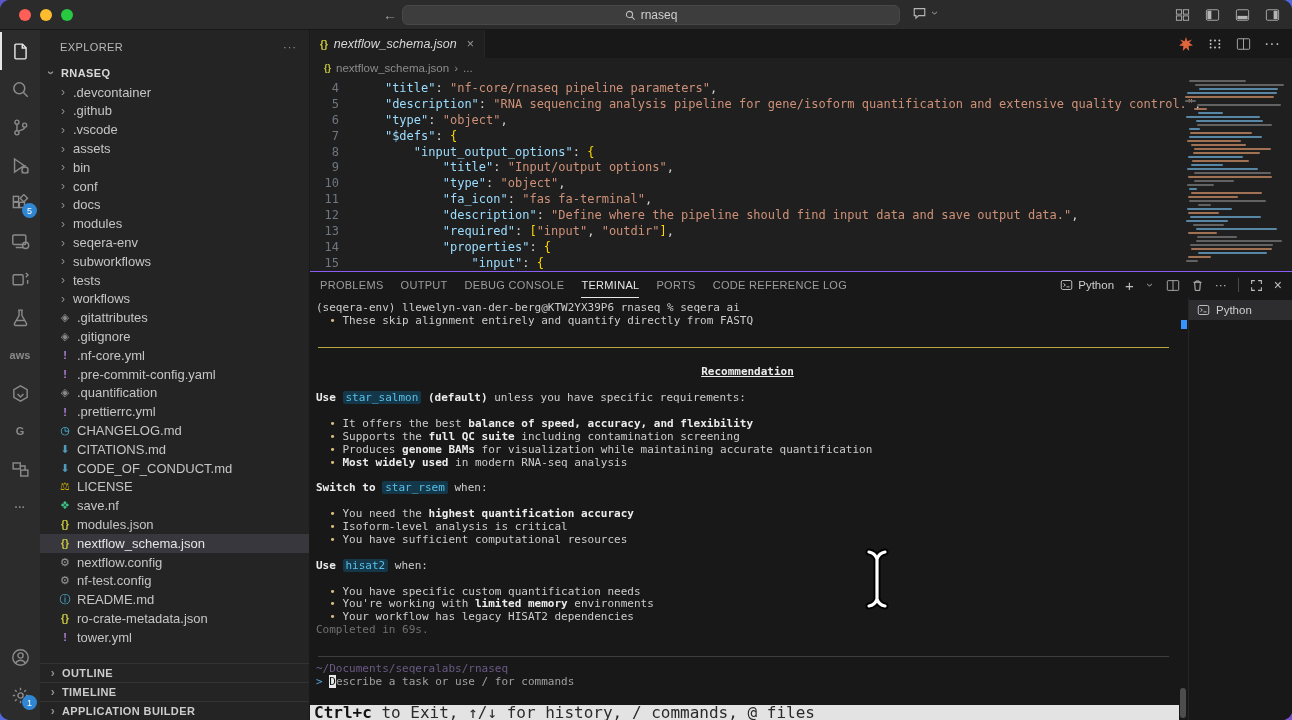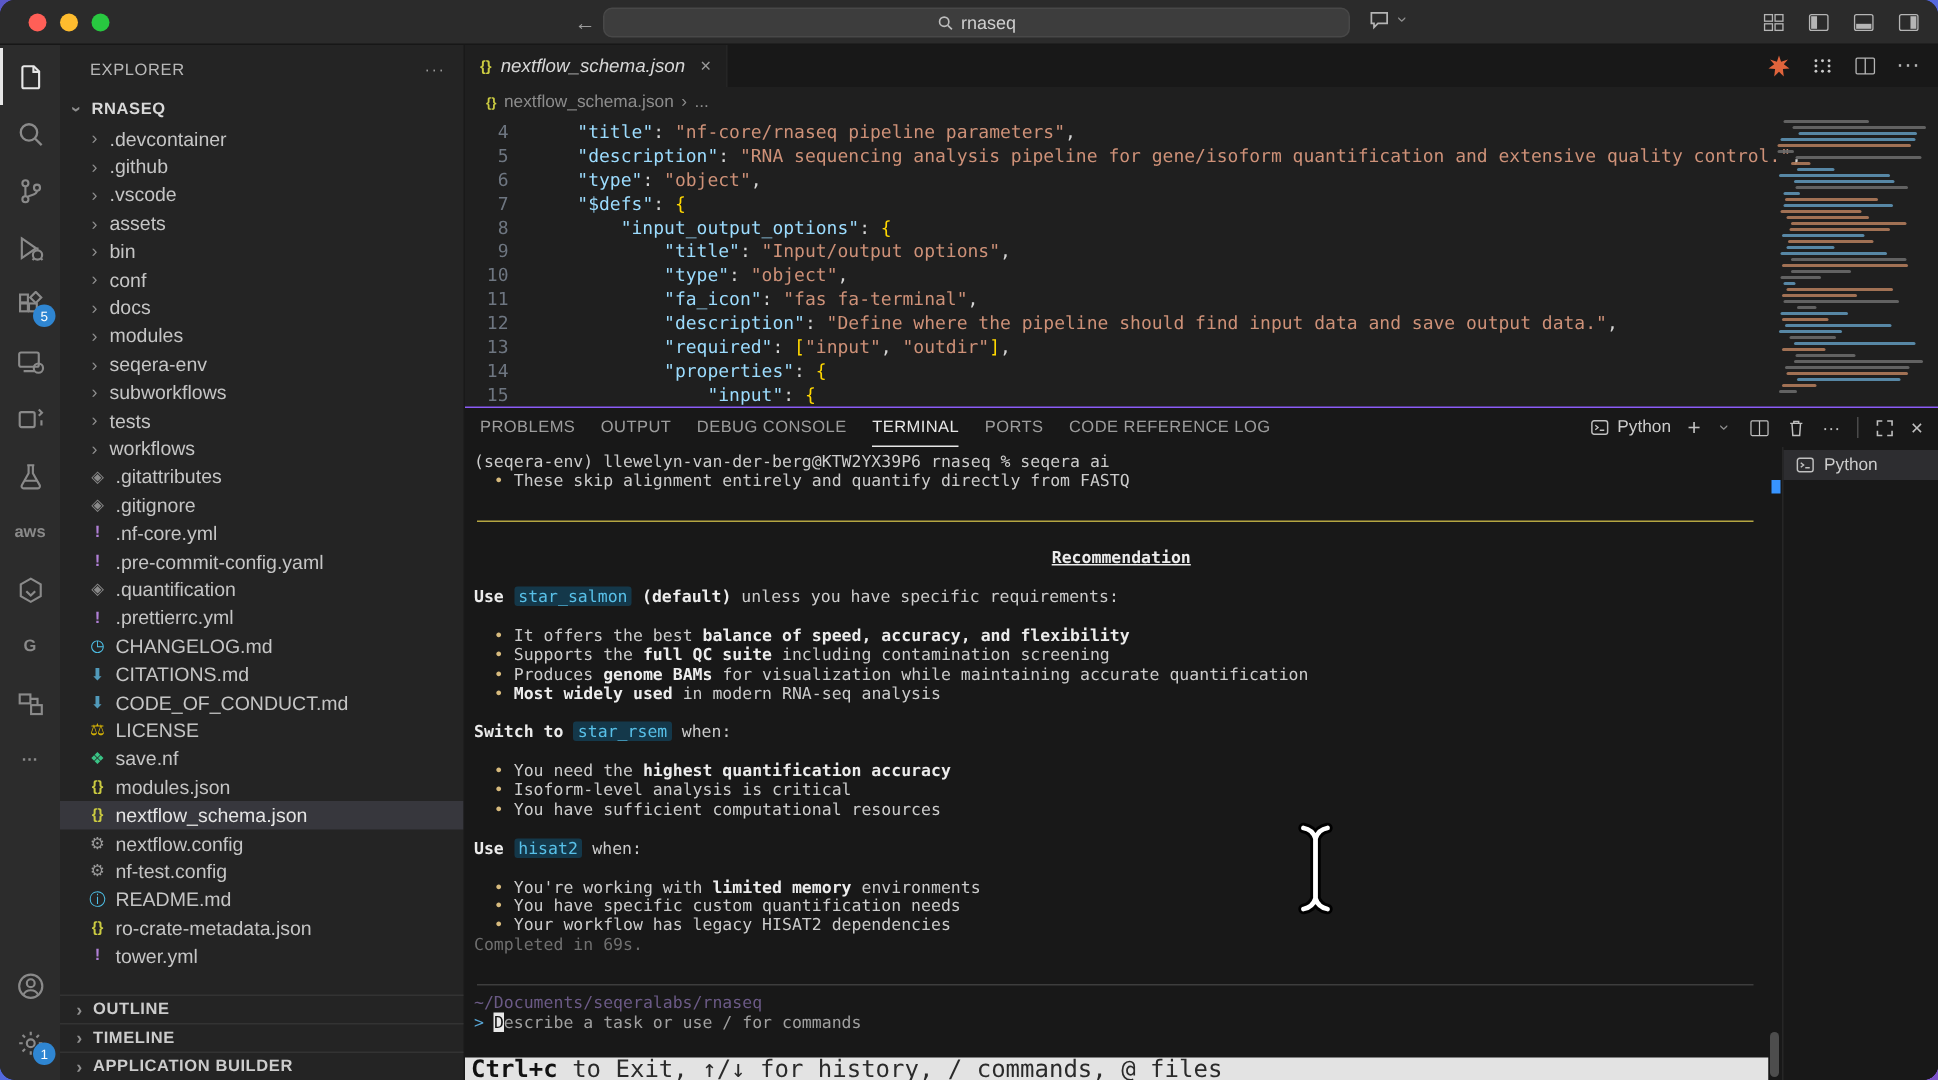--- a/index.html
+++ b/index.html
@@ -571,22 +571,22 @@
                 <div class="tline"><span class="t-y">  • </span><span class="t-b">Most widely used</span><span> in modern RNA-seq analysis</span></div>
                 <div class="tline"></div>
                 <div class="tline"><span class="t-b">Switch to </span><span class="t-c">star_rsem</span><span> when:</span></div>
                 <div class="tline"></div>
                 <div class="tline"><span class="t-y">  • </span><span>You need the </span><span class="t-b">highest quantification accuracy</span></div>
                 <div class="tline"><span class="t-y">  • </span><span>Isoform-level analysis is critical</span></div>
                 <div class="tline"><span class="t-y">  • </span><span>You have sufficient computational resources</span></div>
                 <div class="tline"></div>
                 <div class="tline"><span class="t-b">Use </span><span class="t-c">hisat2</span><span> when:</span></div>
                 <div class="tline"></div>
+                <div class="tline"><span class="t-y">  • </span><span>You have specific custom quantification needs</span></div>
                 <div class="tline"><span class="t-y">  • </span><span>You're working with </span><span class="t-b">limited memory</span><span> environments</span></div>
-                <div class="tline"><span class="t-y">  • </span><span>You have specific custom quantification needs</span></div>
                 <div class="tline"><span class="t-y">  • </span><span>Your workflow has legacy HISAT2 dependencies</span></div>
                 <div class="tline"><span class="t-d">Completed in 69s.</span></div>
                 <div class="tline"></div>
                 <div class="tline t-sep"></div>
                 <div class="tline t-path">~/Documents/seqeralabs/rnaseq</div>
                 <div class="tline t-prompt"><span class="pch">&gt; </span><span class="cur">D</span><span class="rest">escribe a task or use / for commands</span></div>
               </div>
             <div class="hintbar"><span class="t-b">Ctrl+c</span><span> to Exit, ↑/↓ for history, / commands, @ files</span></div>
           </div>
           <div class="term-scroll">

